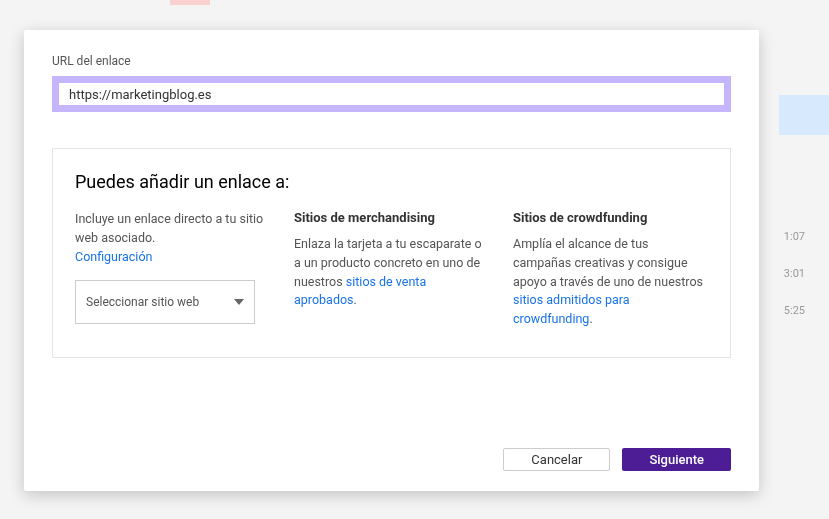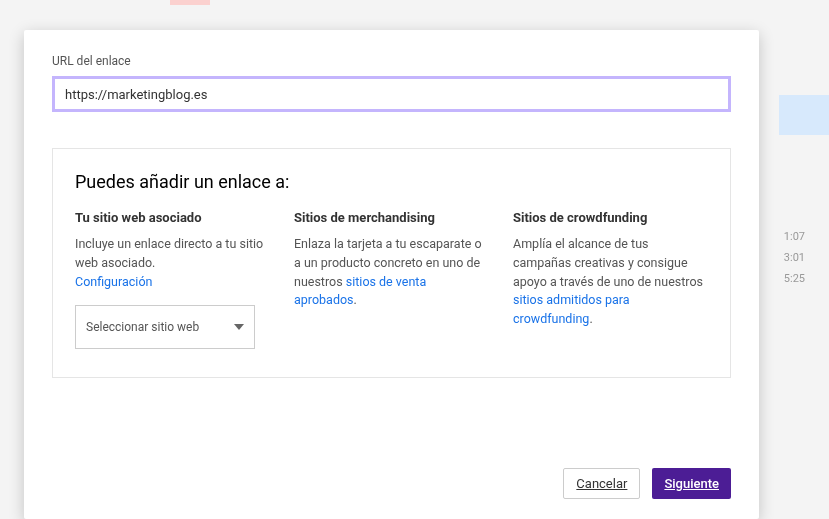--- a/index.html
+++ b/index.html
@@ -14,21 +14,21 @@
       background: #f4f4f4;
       position: relative;
       overflow: hidden;
     }
     .bg-timestamps {
       position: absolute;
       right: 24px;
       top: 230px;
       display: flex;
       flex-direction: column;
-      gap: 8px;
+      gap: 24px;
       font-size: 11px;
       color: #999;
     }
     .bg-top-bar {
       position: absolute;
       top: 95px;
       right: 0;
       width: 50px;
       height: 40px;
       background: #d7e9fc;
@@ -52,21 +52,21 @@
       padding: 24px 28px 20px 28px;
     }
     .label {
       font-size: 12px;
       color: #555;
       margin-bottom: 8px;
     }
     .url-input {
       width: 100%;
       height: 36px;
-      border: 3px solid #c4b5fd;
+      border: 7px solid #c4b5fd;
       padding: 0 10px;
       font-size: 13px;
       color: #333;
       outline: none;
     }
     .info-box {
       margin-top: 36px;
       border: 1px solid #e5e5e5;
       padding: 22px 22px 28px 22px;
     }
@@ -118,27 +118,26 @@
       height: 10px;
       fill: #666;
     }
     .footer {
       margin-top: 90px;
       display: flex;
       justify-content: flex-end;
       gap: 12px;
     }
     .btn {
-      height: 31px;
-      padding: 0 12px;
+      height: 23px;
+      padding: 0 27px;
       font-size: 13px;
       border-radius: 2px;
       cursor: pointer;
       border: none;
-      text-decoration: underline;
     }
     .btn-cancel {
       background: #fff;
       border: 1px solid #ccc;
       color: #333;
     }
     .btn-primary {
       background: #4c1d95;
       color: #fff;
       font-weight: 500;
@@ -157,21 +156,20 @@
 
 <div class="dialog">
   <div class="label">URL del enlace</div>
   <input class="url-input" type="text" value="https://marketingblog.es" style="">
 
   <div class="info-box">
     <div class="info-heading">Puedes añadir un enlace a:</div>
     <div class="columns">
 
       <div class="col">
-        <div class="col-title">Tu sitio web asociado</div>
         <div class="col-text">
           <span>Incluye un enlace directo a tu sitio web asociado. </span><br>
           <span class="link">Configuración</span>
         </div>
         <div class="dropdown">
           <span>Seleccionar sitio web</span>
           <svg viewBox="0 0 10 10">
               <path d="M0 2 L5 8 L10 2 Z"></path>
             </svg>
         </div>

